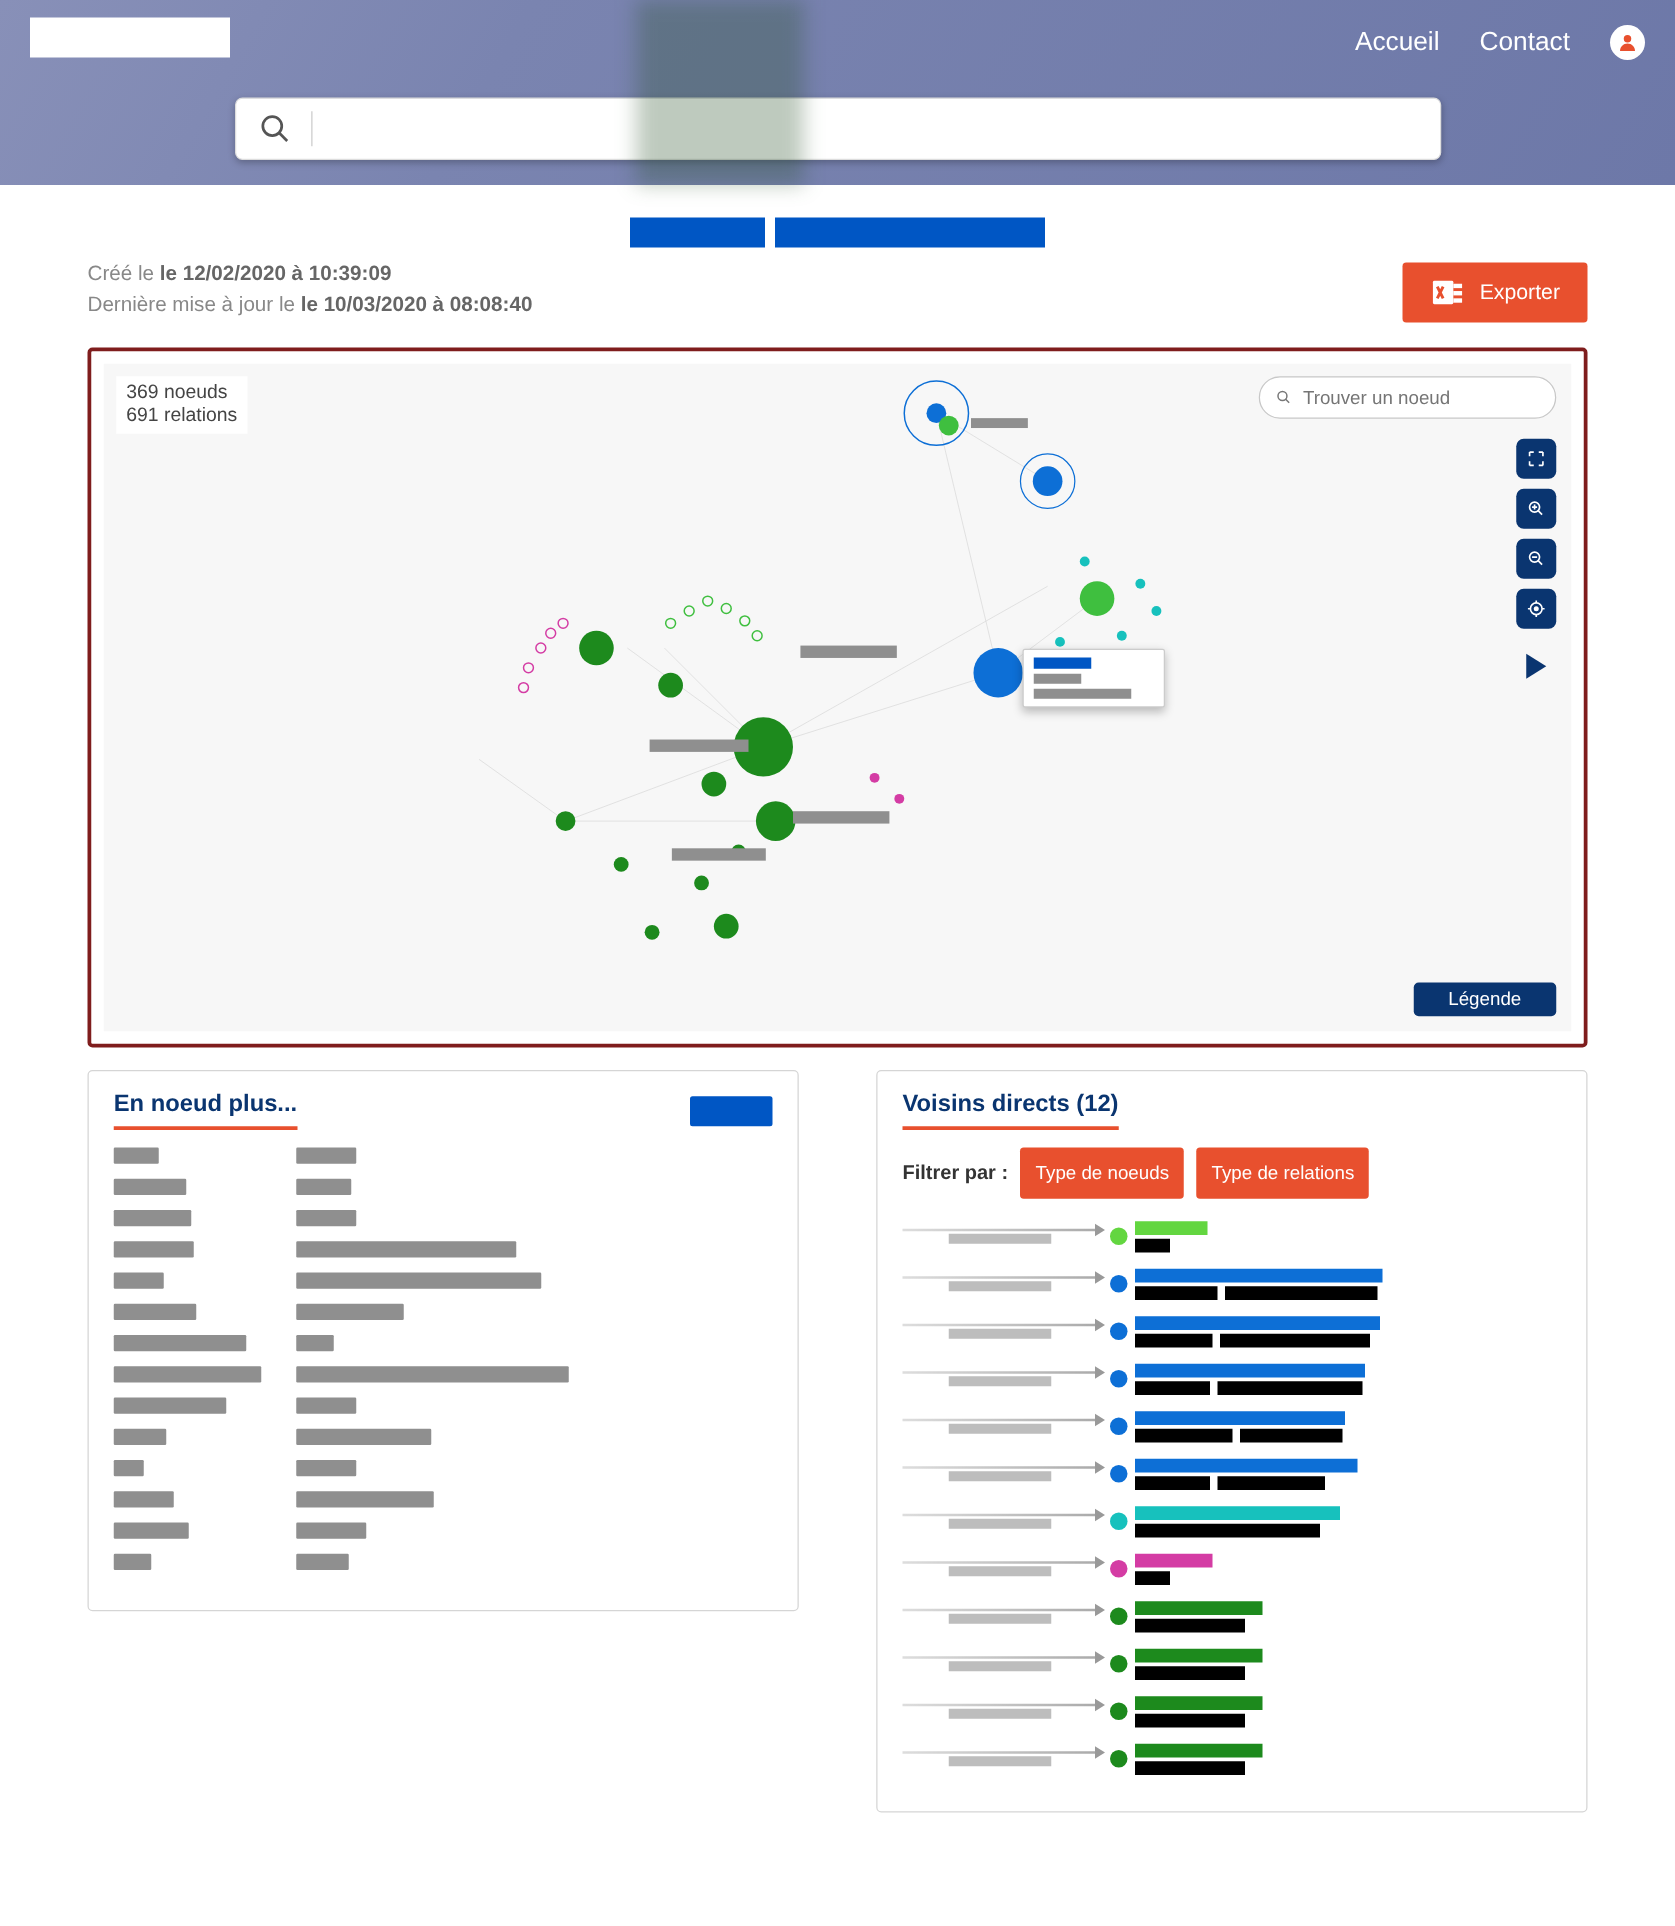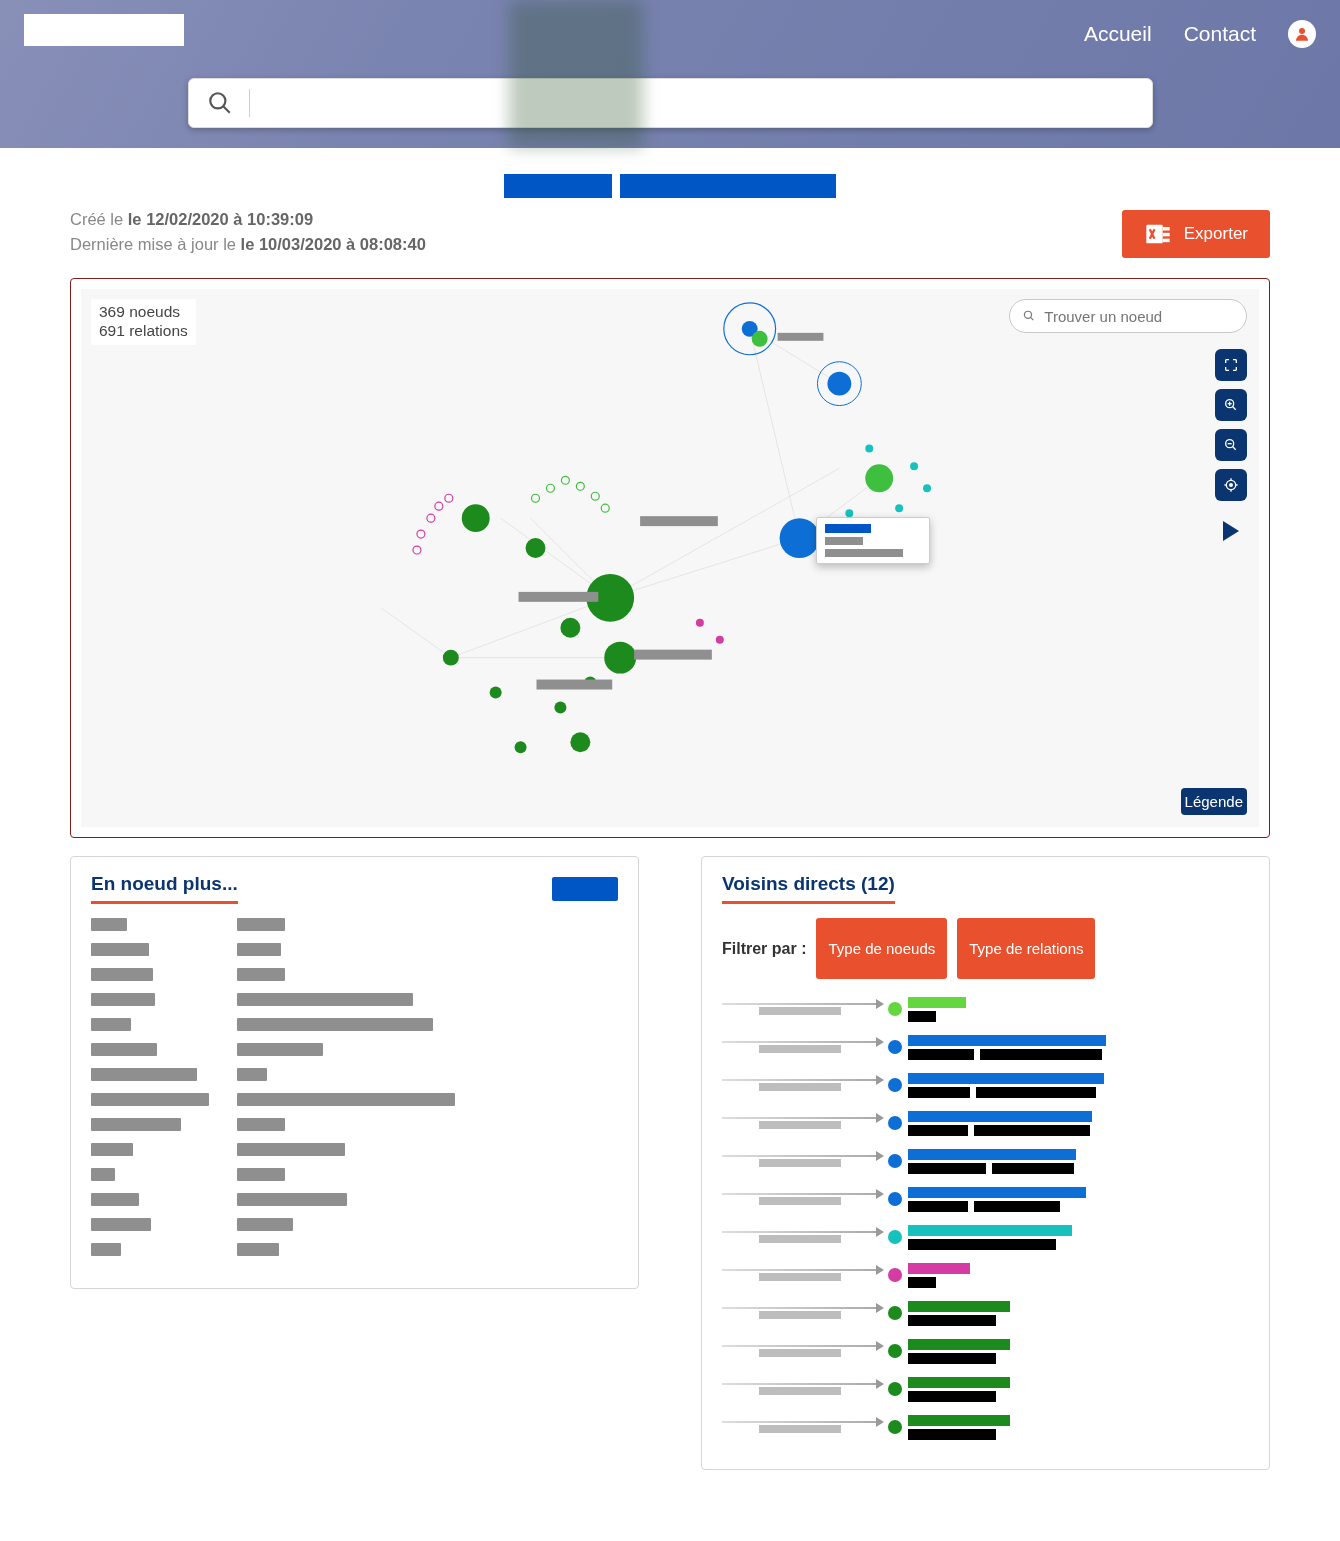--- a/index.html
+++ b/index.html
@@ -26,30 +26,30 @@
     .meta-actions { display: flex; justify-content: space-between; align-items: flex-start; padding: 0 70px; }
     .meta-line { font-size: 16.5px; color: #888; margin-bottom: 6px; }
     .meta-line b { color: #666; font-weight: 600; }
     .actions { display: flex; gap: 8px; }
     .btn { height: 48px; padding: 0 22px; border-radius: 3px; border: none; color: #fff; font-size: 17px; display: inline-flex; align-items: center; gap: 12px; cursor: pointer; }
     .btn-export { background: #e8502e; }
     .btn-impact { background: #c4d2e5; color: #fff; }
     .btn svg { width: 28px; height: 28px; }
 
     
-    .card { border: 1px solid #7f1d1d; border-radius: 4px; margin: 18px 70px 0; }
+    .card { border: 3px solid #7f1d1d; border-radius: 4px; margin: 18px 70px 0; }
     .graph-card { padding: 10px; position: relative; height: 560px; }
     .graph-canvas { background: #f7f7f7; width: 100%; height: 100%; position: relative; overflow: hidden; }
     .graph-stats { position: absolute; top: 10px; left: 10px; font-size: 15.5px; line-height: 1.22; color: #444; background: #fff; padding: 4px 8px; }
     .find-node { position: absolute; top: 10px; right: 12px; width: 238px; height: 34px; background: #fff; border: 1px solid #c8c8c8; border-radius: 17px; display: flex; align-items: center; padding: 14px 12px; }
     .find-node input { border: none; outline: none; font-size: 15px; margin-left: 8px; width: 100%; color: #555; }
     .tool-col { position: absolute; right: 12px; top: 60px; display: flex; flex-direction: column; gap: 8px; }
     .tool-btn { width: 32px; height: 32px; border-radius: 6px; background: #0a3570; color: #fff; display: flex; align-items: center; justify-content: center; cursor: pointer; }
     .play-btn { margin-top: 12px; width: 0; height: 0; border-top: 10px solid transparent; border-bottom: 10px solid transparent; border-left: 16px solid #0a3570; align-self: center; cursor: pointer; }
-    .legend-btn { position: absolute; bottom: 12px; right: 12px; background: #0a3570; color: #fff; font-size: 15px; padding: 5px 4px; border-radius: 4px; cursor: pointer; }
+    .legend-btn { position: absolute; bottom: 12px; right: 12px; background: #0a3570; color: #fff; font-size: 15px; padding: 5px 28px; border-radius: 4px; cursor: pointer; }
     .node-tooltip { position: absolute; background: #fff; border: 1px solid #ccc; border-radius: 2px; box-shadow: 0 3px 8px rgba(0,0,0,0.25); padding: 6px 8px; font-size: 0; top: 228px; left: 735px; width: 114px; }
     .node-tooltip .l1 { width: 46px; height: 9px; background: #0056c4; margin-bottom: 4px; }
     .node-tooltip .l2 { width: 38px; height: 8px; background: #8f8f8f; margin-bottom: 4px; }
     .node-tooltip .l3 { width: 78px; height: 8px; background: #8f8f8f; }
 
     
     .panels { display: flex; gap: 14px; padding: 18px 70px 26px; align-items: flex-start; }
     .panel { border: 1px solid #d5d5d5; border-radius: 4px; padding: 16px 20px 20px; }
     .panel-left { width: 594px; }
     .panel-right { width: 594px; margin-left: 48px; }
@@ -59,21 +59,21 @@
 
     .kv-table { margin-top: 14px; width: 100%; }
     .kv-row { display: flex; gap: 18px; margin-bottom: 12px; }
     .kv-k { width: 128px; }
     .kv-v { flex: 1; }
     .bar { height: 13px; border-radius: 1px; }
     .g1 { background: #8f8f8f; }
 
     .filter-row { display: flex; align-items: center; gap: 10px; margin-top: 14px; }
     .filter-label { font-size: 16px; font-weight: 600; color: #333; }
-    .filter-btn { background: #e8502e; color: #fff; border: none; border-radius: 3px; font-size: 15px; padding: 22px 12px; cursor: pointer; }
+    .filter-btn { background: #e8502e; color: #fff; border: none; border-radius: 3px; font-size: 15px; padding: 12px 12px; cursor: pointer; }
 
     .neighbors { margin-top: 14px; }
     .nb-row { display: flex; align-items: center; gap: 6px; margin-bottom: 6px; min-height: 32px; }
     .nb-left { width: 156px; position: relative; }
     .nb-line { height: 2px; background: linear-gradient(to right, #ddd, #aaa); width: 100%; position: relative; }
     .nb-line::after { content: ""; position: absolute; right: -6px; top: -4px; width: 0; height: 0; border-top: 5px solid transparent; border-bottom: 5px solid transparent; border-left: 8px solid #999; }
     .nb-sub { width: 82px; height: 8px; background: #bdbdbd; margin: 2px auto 0; }
     .nb-dot { width: 14px; height: 14px; border-radius: 50%; flex-shrink: 0; margin-left: 4px; }
     .nb-right { flex: 1; }
     .nb-r1 { height: 11px; margin-bottom: 3px; }

